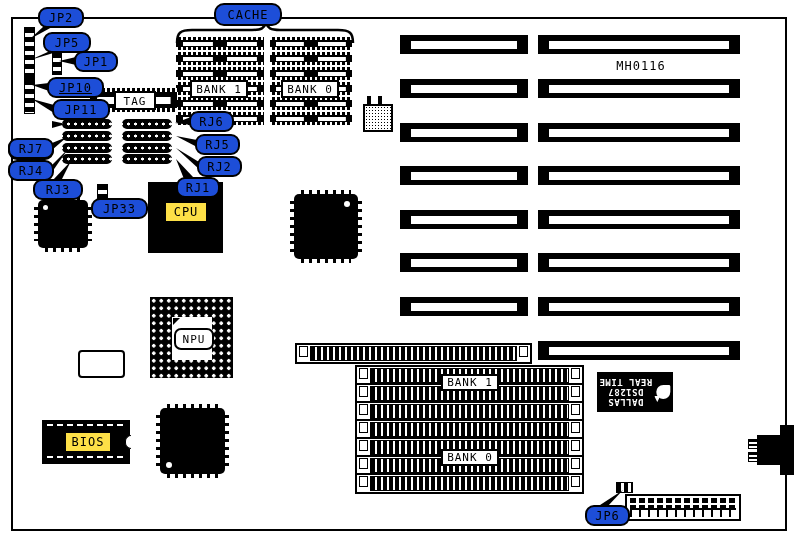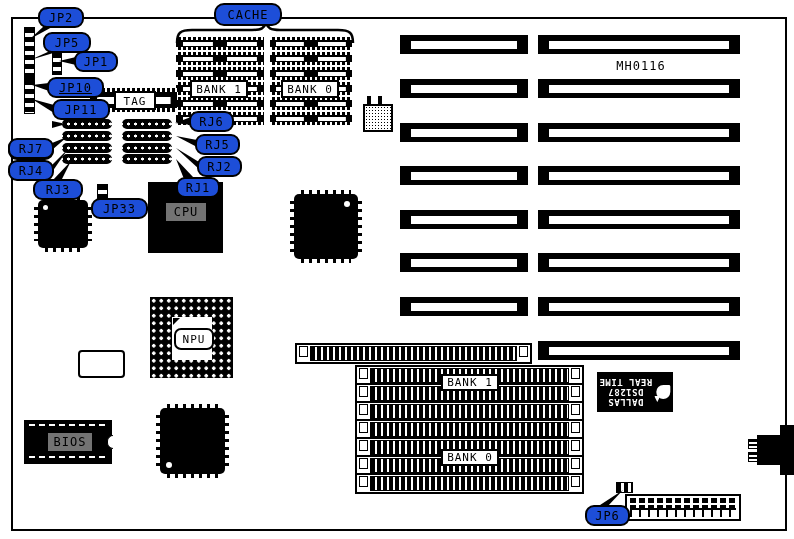--- a/index.html
+++ b/index.html
@@ -9,21 +9,21 @@
   
   .board{border:2px solid #000;}
   
   .bubble{position:absolute;box-sizing:border-box;height:21px;border:2px solid #000;border-radius:9px;
           background:#1d4ed8;display:flex;align-items:center;justify-content:center;
           font-size:12px;letter-spacing:1px;z-index:6;}
   
   .boxlab{position:absolute;box-sizing:border-box;border:2px solid #000;background:#fff;
           display:flex;align-items:flex-end;justify-content:center;font-size:11px;letter-spacing:1px;z-index:5;}
   
-  .whlab{position:absolute;background:#737373;color:#000;display:flex;align-items:center;justify-content:center;
+  .whlab{position:absolute;background:#fde047;color:#000;display:flex;align-items:center;justify-content:center;
          font-size:12px;letter-spacing:1px;z-index:5;}
   
   .dip{position:relative;background-color:#000;
        background-image:
          repeating-linear-gradient(90deg,#fff 0 2px,rgba(0,0,0,0) 2px 5px),
          repeating-linear-gradient(90deg,#fff 0 2px,rgba(0,0,0,0) 2px 5px),
          linear-gradient(#fff,#fff),
          linear-gradient(#fff,#fff);
        background-size:100% 3px,100% 3px,34% 4px,34% 4px;
        background-position:0 0,0 100%,12% 50%,88% 50%;
@@ -236,21 +236,21 @@
     <div class="c" style="left:22px;top:20px;width:40px;height:43px;background:#fff;">
       <div class="pin1" style="position:absolute;left:1px;top:1px;"></div>
       <div class="npu-lab" style="position:absolute;left:2px;top:11px;width:36px;height:18px;">
         <span>NPU</span>
       </div>
     </div>
   </div>
 
   <div class="c" style="left:78px;top:350px;width:47px;height:28px;border:2px solid #000;border-radius:4px;background:#fff;"></div>
 
-  <div class="dchip" style="left:24px;top:420px;width:88px;height:44px;">
+  <div class="dchip" style="left:42px;top:420px;width:88px;height:44px;">
     <div class="notch-r"></div>
     <div class="whlab" style="left:24px;top:13px;width:44px;height:18px;">
       <span>BIOS</span>
     </div>
   </div>
 
   <div class="qfp" style="left:160px;top:408px;width:65px;height:66px;">
     <div class="tx t"></div>
     <div class="tx b"></div>
     <div class="ty l"></div>

